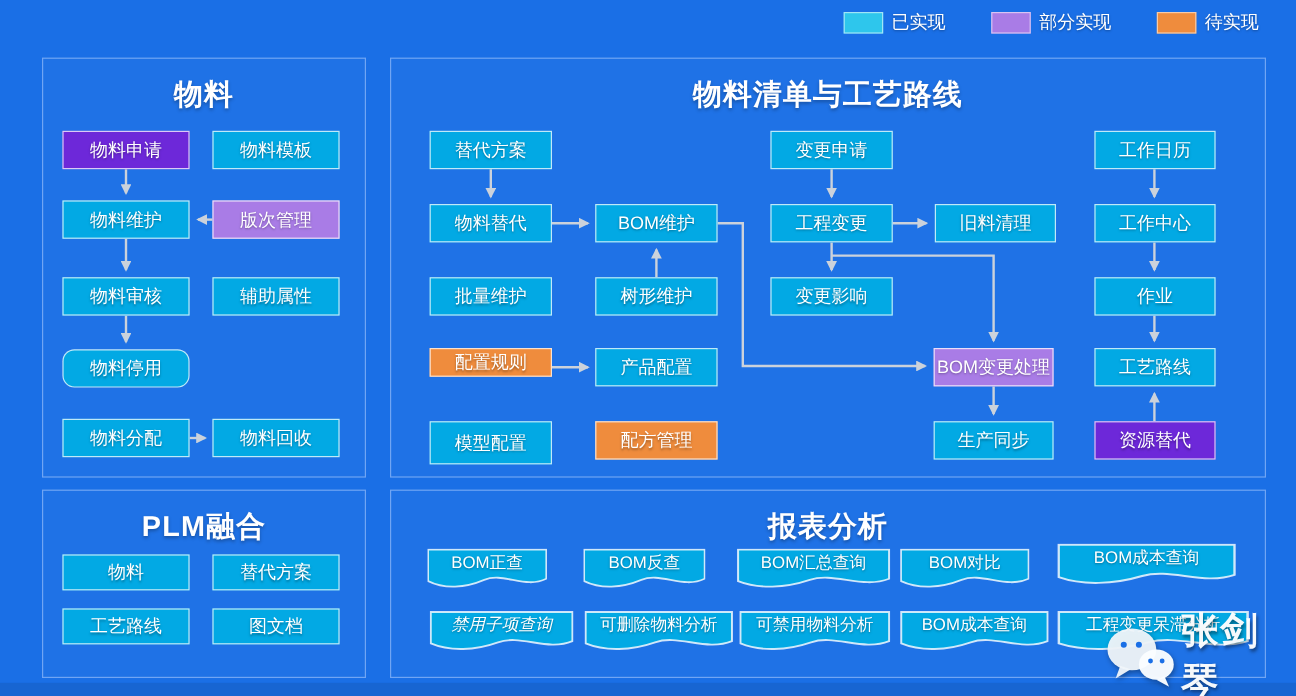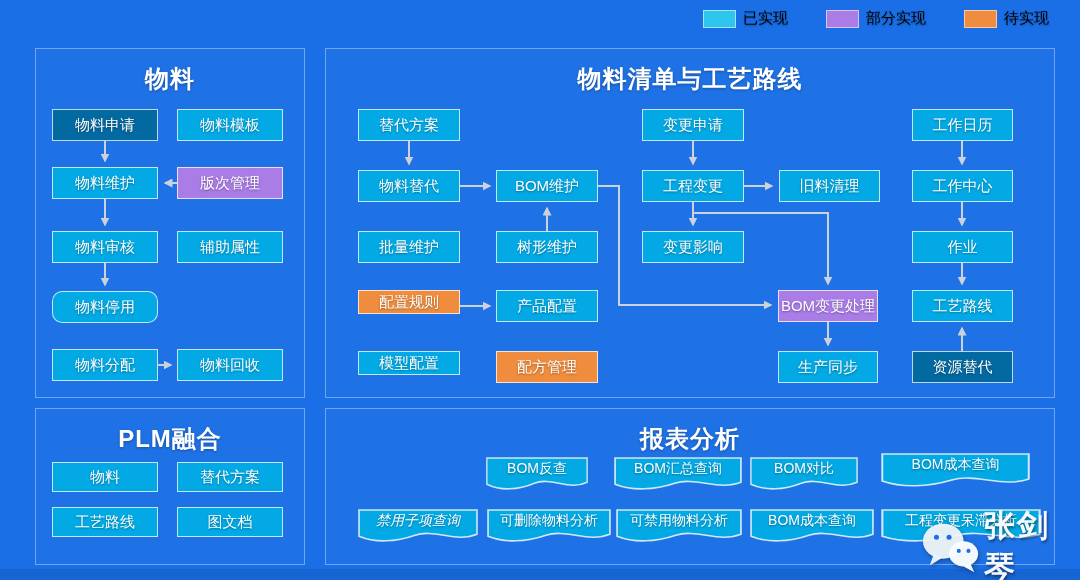--- a/index.html
+++ b/index.html
@@ -7,39 +7,39 @@
   .stage{position:relative;width:1080px;height:580px;background:#1A6FE6;overflow:hidden;}
   .connectors{position:absolute;left:0;top:0;width:1080px;height:580px;pointer-events:none;z-index:2;}
 
   
   .legend{position:absolute;top:9px;left:703px;display:flex;gap:38px;z-index:3;}
   .legend-item{display:flex;align-items:center;gap:7px;}
   .swatch{width:33px;height:18px;border:1px solid rgba(255,255,255,.55);box-sizing:border-box;}
   .swatch.done{background:#2EC6EC;}
   .swatch.partial{background:#A97CE6;}
   .swatch.todo{background:#EF8C3D;}
-  .legend-label{color:#000000;font-size:15px;text-shadow:0 1px 2px rgba(0,0,0,.35);}
+  .legend-label{color:#ffffff;font-size:15px;text-shadow:0 1px 2px rgba(0,0,0,.35);}
 
   
   .panel{position:absolute;border:1px solid rgba(178,208,255,.55);background:rgba(255,255,255,.025);box-sizing:border-box;z-index:1;}
   #panel-material{left:35px;top:48px;width:270px;height:350px;}
   #panel-bom{left:325px;top:48px;width:730px;height:350px;}
   #panel-plm{left:35px;top:408px;width:270px;height:157px;}
   #panel-report{left:325px;top:408px;width:730px;height:157px;}
   .panel h2{margin:14px 0 0 0;text-align:center;color:#fff;font-size:24px;font-weight:bold;letter-spacing:1px;text-shadow:0 1px 3px rgba(0,0,0,.3);}
 
   
   .node-layer,.report-layer{position:absolute;left:0;top:0;width:100%;height:100%;z-index:2;}
   .node{position:absolute;display:flex;align-items:center;justify-content:center;
         color:#fff;font-size:15px;white-space:nowrap;box-sizing:border-box;
         border:1px solid rgba(255,255,255,.75);text-shadow:0 1px 2px rgba(0,0,0,.35);}
   .node.done{background:#02A9E4;}
   .node.partial{background:#A97CE6;}
   .node.todo{background:#EF8C3D;}
-  .node.gray{background:#0369a1;}
+  .node.gray{background:#6d28d9;}
 
   
   .report-box{position:absolute;}
   .report-box svg{position:absolute;left:0;top:0;width:100%;height:100%;}
   .report-box .rlabel{position:absolute;left:0;top:3px;width:100%;text-align:center;
         color:#fff;font-size:14px;white-space:nowrap;text-shadow:0 1px 2px rgba(0,0,0,.35);}
 
   
   .watermark{position:absolute;left:920px;top:505px;display:flex;align-items:center;gap:4px;z-index:5;}
   .watermark .wm-text{color:rgba(255,255,255,.96);font-size:31px;font-weight:bold;
@@ -120,39 +120,45 @@
       <div class="node done" style="left: 52px; top: 291px; width: 106px; height: 32px; border-radius: 10px;">物料停用</div>
       <div class="node done" style="left: 52px; top: 349px; width: 106px; height: 32px; text-align: center;">物料分配</div>
       <div class="node done" style="left: 177px; top: 349px; width: 106px; height: 32px;">物料回收</div>
       <div class="node done" style="left: 358px; top: 109px; width: 102px; height: 32px;">替代方案</div>
       <div class="node done" style="left: 358px; top: 170px; width: 102px; height: 32px;">物料替代</div>
       <div class="node done" style="left: 496px; top: 170px; width: 102px; height: 32px;">BOM维护</div>
       <div class="node done" style="left: 358px; top: 231px; width: 102px; height: 32px;">批量维护</div>
       <div class="node done" style="left: 496px; top: 231px; width: 102px; height: 32px;">树形维护</div>
       <div class="node todo" style="left: 358px; top: 290px; width: 102px; height: 24px;">配置规则</div>
       <div class="node done" style="left: 496px; top: 290px; width: 102px; height: 32px;">产品配置</div>
-      <div class="node done" style="left: 358px; top: 351px; width: 102px; height: 24px;">模型配置</div>
+      <div class="node done" style="left: 358px; top: 351px; width: 102px; height: 36px;">模型配置</div>
       <div class="node todo" style="left: 496px; top: 351px; width: 102px; height: 32px;">配方管理</div>
       <div class="node done" style="left: 642px; top: 109px; width: 102px; height: 32px;">变更申请</div>
       <div class="node done" style="left: 642px; top: 170px; width: 102px; height: 32px;">工程变更</div>
       <div class="node done" style="left: 779px; top: 170px; width: 101px; height: 32px;">旧料清理</div>
       <div class="node done" style="left: 642px; top: 231px; width: 102px; height: 32px;">变更影响</div>
       <div class="node partial" style="left: 778px; top: 290px; width: 100px; height: 32px;">BOM变更处理</div>
       <div class="node done" style="left: 778px; top: 351px; width: 100px; height: 32px;">生产同步</div>
       <div class="node done" style="left: 912px; top: 109px; width: 101px; height: 32px;">工作日历</div>
       <div class="node done" style="left: 912px; top: 170px; width: 101px; height: 32px;">工作中心</div>
       <div class="node done" style="left: 912px; top: 231px; width: 101px; height: 32px;">作业</div>
       <div class="node done" style="left: 912px; top: 290px; width: 101px; height: 32px;">工艺路线</div>
       <div class="node gray" style="left: 912px; top: 351px; width: 101px; height: 32px;">资源替代</div>
       <div class="node done" style="left: 52px; top: 462px; width: 106px; height: 30px;">物料</div>
       <div class="node done" style="left: 177px; top: 462px; width: 106px; height: 30px;">替代方案</div>
       <div class="node done" style="left: 52px; top: 507px; width: 106px; height: 30px;">工艺路线</div>
       <div class="node done" style="left: 177px; top: 507px; width: 106px; height: 30px;">图文档</div>
     </div>
   <div class="report-layer">
+      <div class="report-box" style="left: 356px; top: 457px; width: 100px; height: 35px;">
+        <svg viewBox="0 0 120 36" preserveAspectRatio="none">
+         <path d="M1,1 H119 V26 C98,35 76,20 57,27 C38,34 17,35 1,28 Z" fill="#02A9E4" stroke="rgba(255,255,255,.8)" stroke-width="1.6"></path>
+       </svg>
+       <span class="rlabel">BOM正查</span>
+      </div>
       <div class="report-box" style="left: 486px; top: 457px; width: 102px; height: 35px;">
         <svg viewBox="0 0 120 36" preserveAspectRatio="none">
          <path d="M1,1 H119 V26 C98,35 76,20 57,27 C38,34 17,35 1,28 Z" fill="#02A9E4" stroke="rgba(255,255,255,.8)" stroke-width="1.6"></path>
        </svg>
        <span class="rlabel">BOM反查</span>
       </div>
       <div class="report-box" style="left: 614px; top: 457px; width: 128px; height: 35px;">
         <svg viewBox="0 0 120 36" preserveAspectRatio="none">
          <path d="M1,1 H119 V26 C98,35 76,20 57,27 C38,34 17,35 1,28 Z" fill="#02A9E4" stroke="rgba(255,255,255,.8)" stroke-width="1.6"></path>
        </svg>

